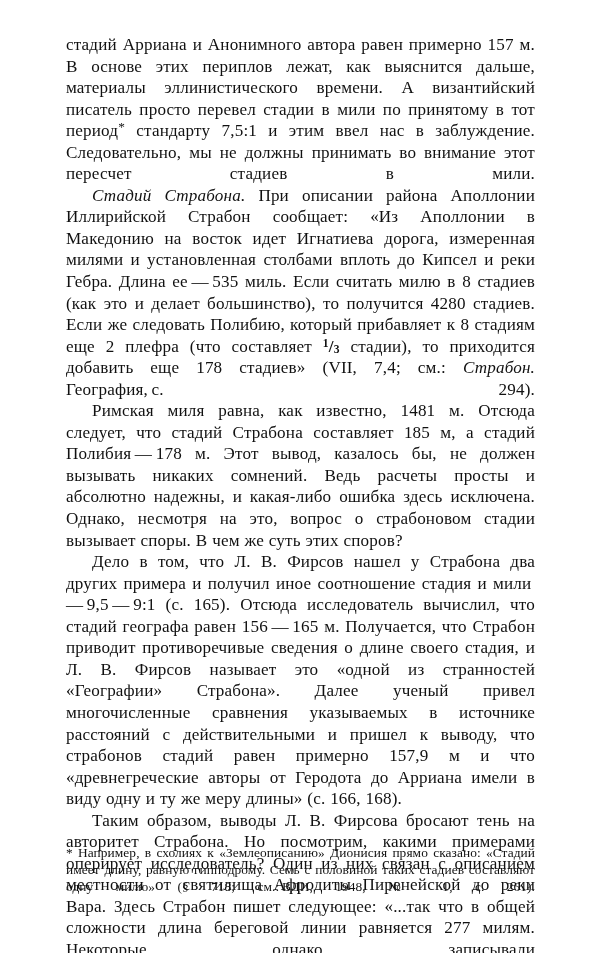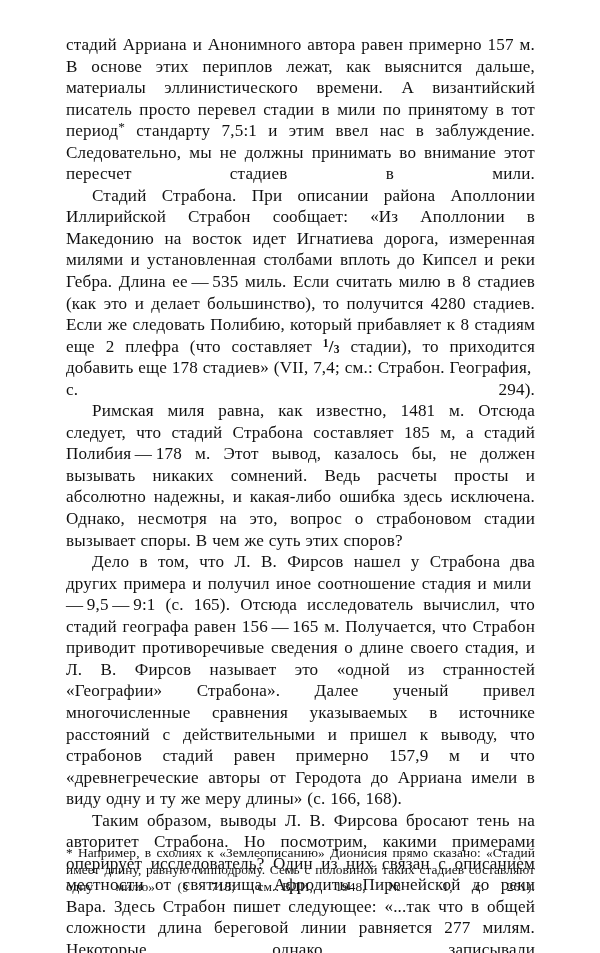--- a/index.html
+++ b/index.html
@@ -48,20 +48,21 @@
   p.para.indent {
     text-indent: 26px;
   }
 
   
   p.para.full-justify {
     text-align-last: justify;
   }
 
   .it {
+    font-style: italic;
   }
 
   sup.fn-mark {
     font-size: 0.78em;
     vertical-align: 0.38em;
     line-height: 0;
   }
 
   .frac {
     white-space: nowrap;

